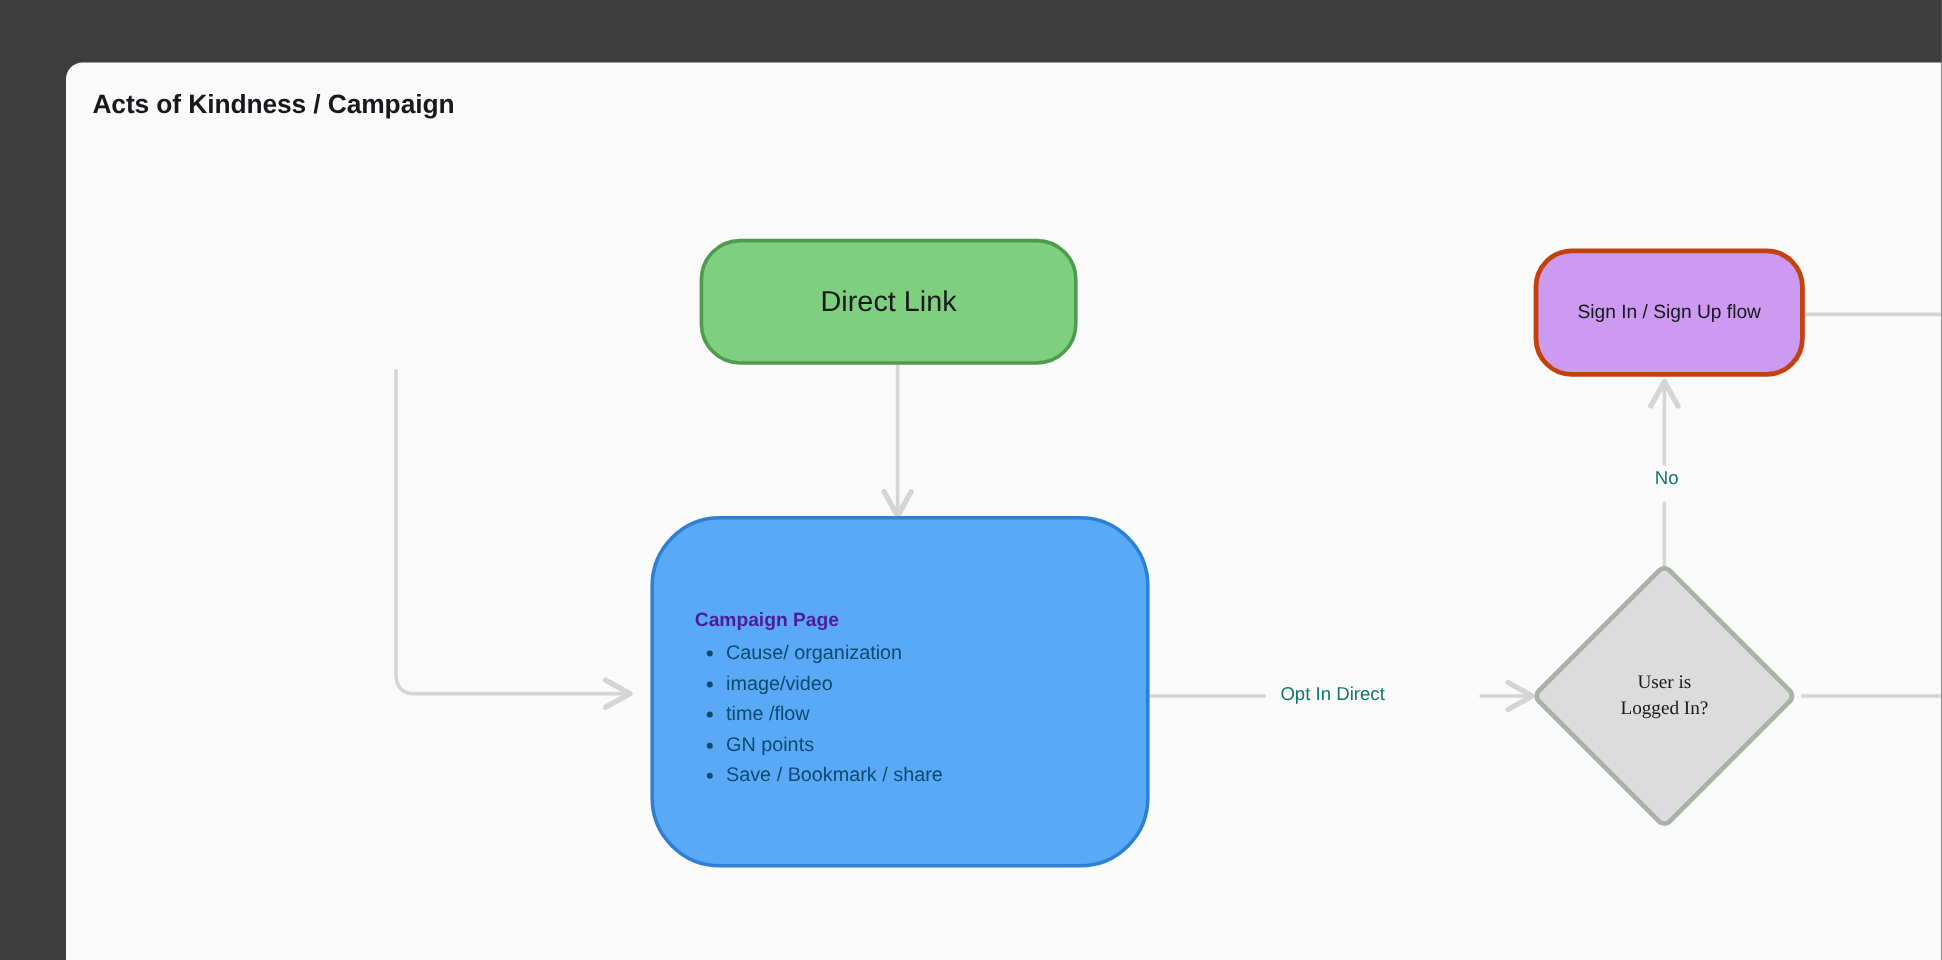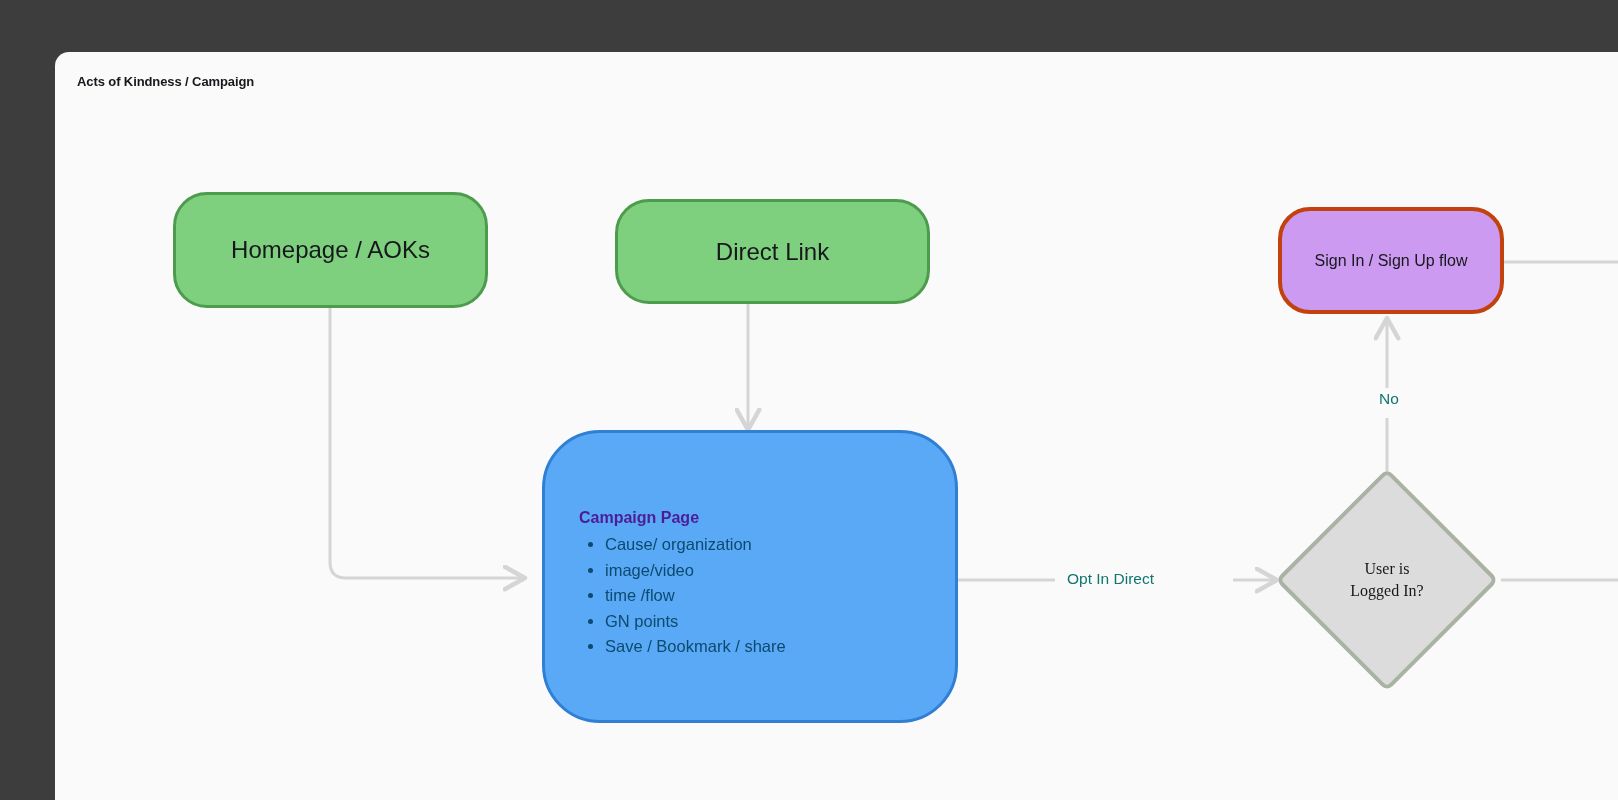--- a/index.html
+++ b/index.html
@@ -28,21 +28,21 @@
     height: 748px;
     background: #fafafa;
     border-top-left-radius: 14px;
     overflow: hidden;
   }
 
   #canvas-title {
     position: absolute;
     left: 22px;
     top: 22px;
-    font-size: 13px;
+    font-size: 22px;
     font-weight: bold;
     color: #16181c;
     letter-spacing: -0.1px;
     white-space: nowrap;
   }
 
   
   #diagram-surface {
     position: absolute;
     inset: 0;
@@ -193,25 +193,22 @@
 
         <path d="M 1449 210 L 1563 210" fill="none" stroke="#d5d5d5" stroke-width="3"></path>
 
         <path d="M 1446 528 L 1563 528" fill="none" stroke="#d5d5d5" stroke-width="3"></path>
       </svg>
 
       <div class="edge-label" style="left:1006px; top:518px;">Opt In Direct</div>
 
       <div class="edge-label" style="left:1318px; top:338px;">No</div>
 
-      <div class="node node-green" style="left:118px; top:140px; width:315px; height:116px;">
-        <span class="node-text-lg">Homepage / AOKs</span>
-      </div>
-
-      <div class="node node-green" style="left:560px; top:147px; width:315px; height:105px;">
+
+      <div class="node node-green" style="left:528px; top:147px; width:315px; height:105px;">
         <span class="node-text-lg">Direct Link</span>
       </div>
 
       <div class="node node-blue" style="left:487px; top:378px; width:416px; height:293px;">
         <div class="blue-inner">
           <div class="blue-heading">Campaign Page</div>
           <ul class="blue-list">
             <li>Cause/ organization</li>
             <li>image/video</li>
             <li>time /flow</li>

